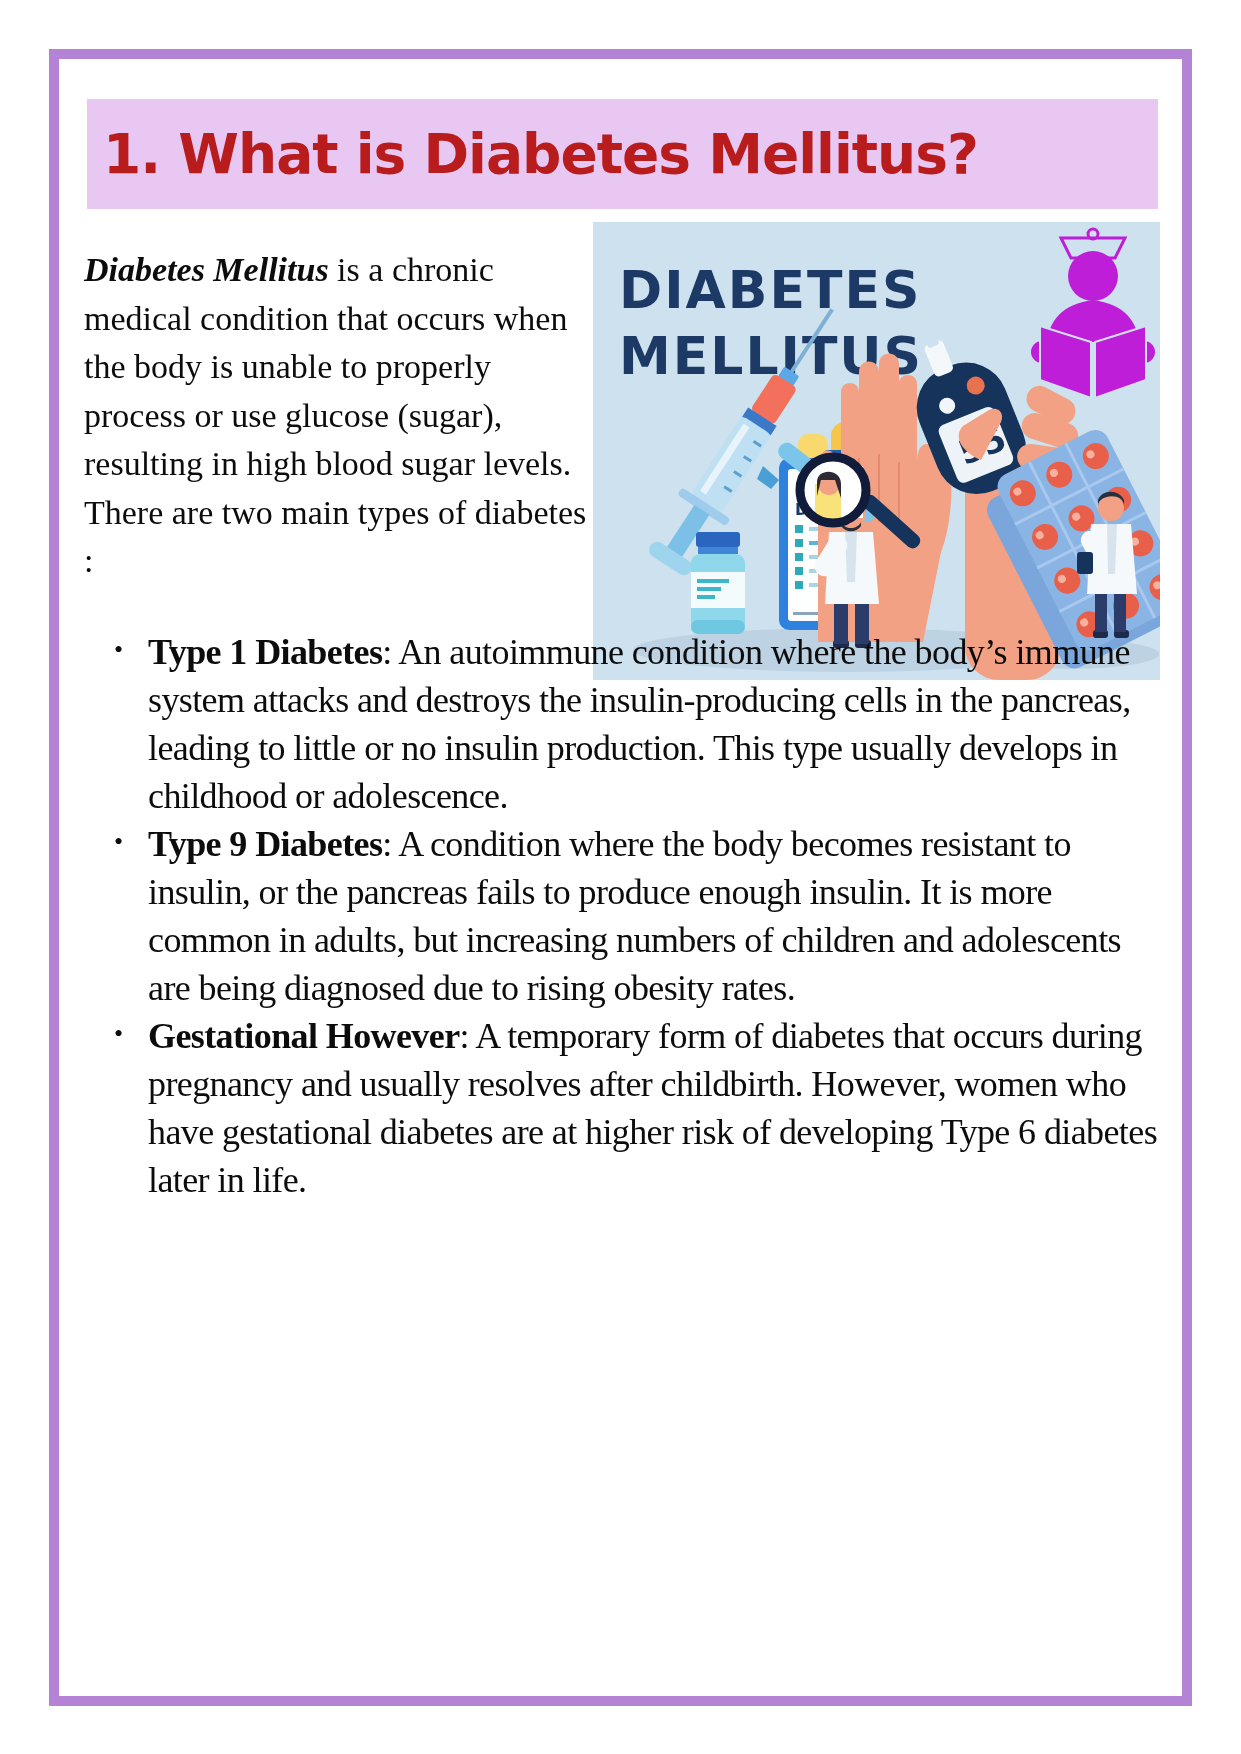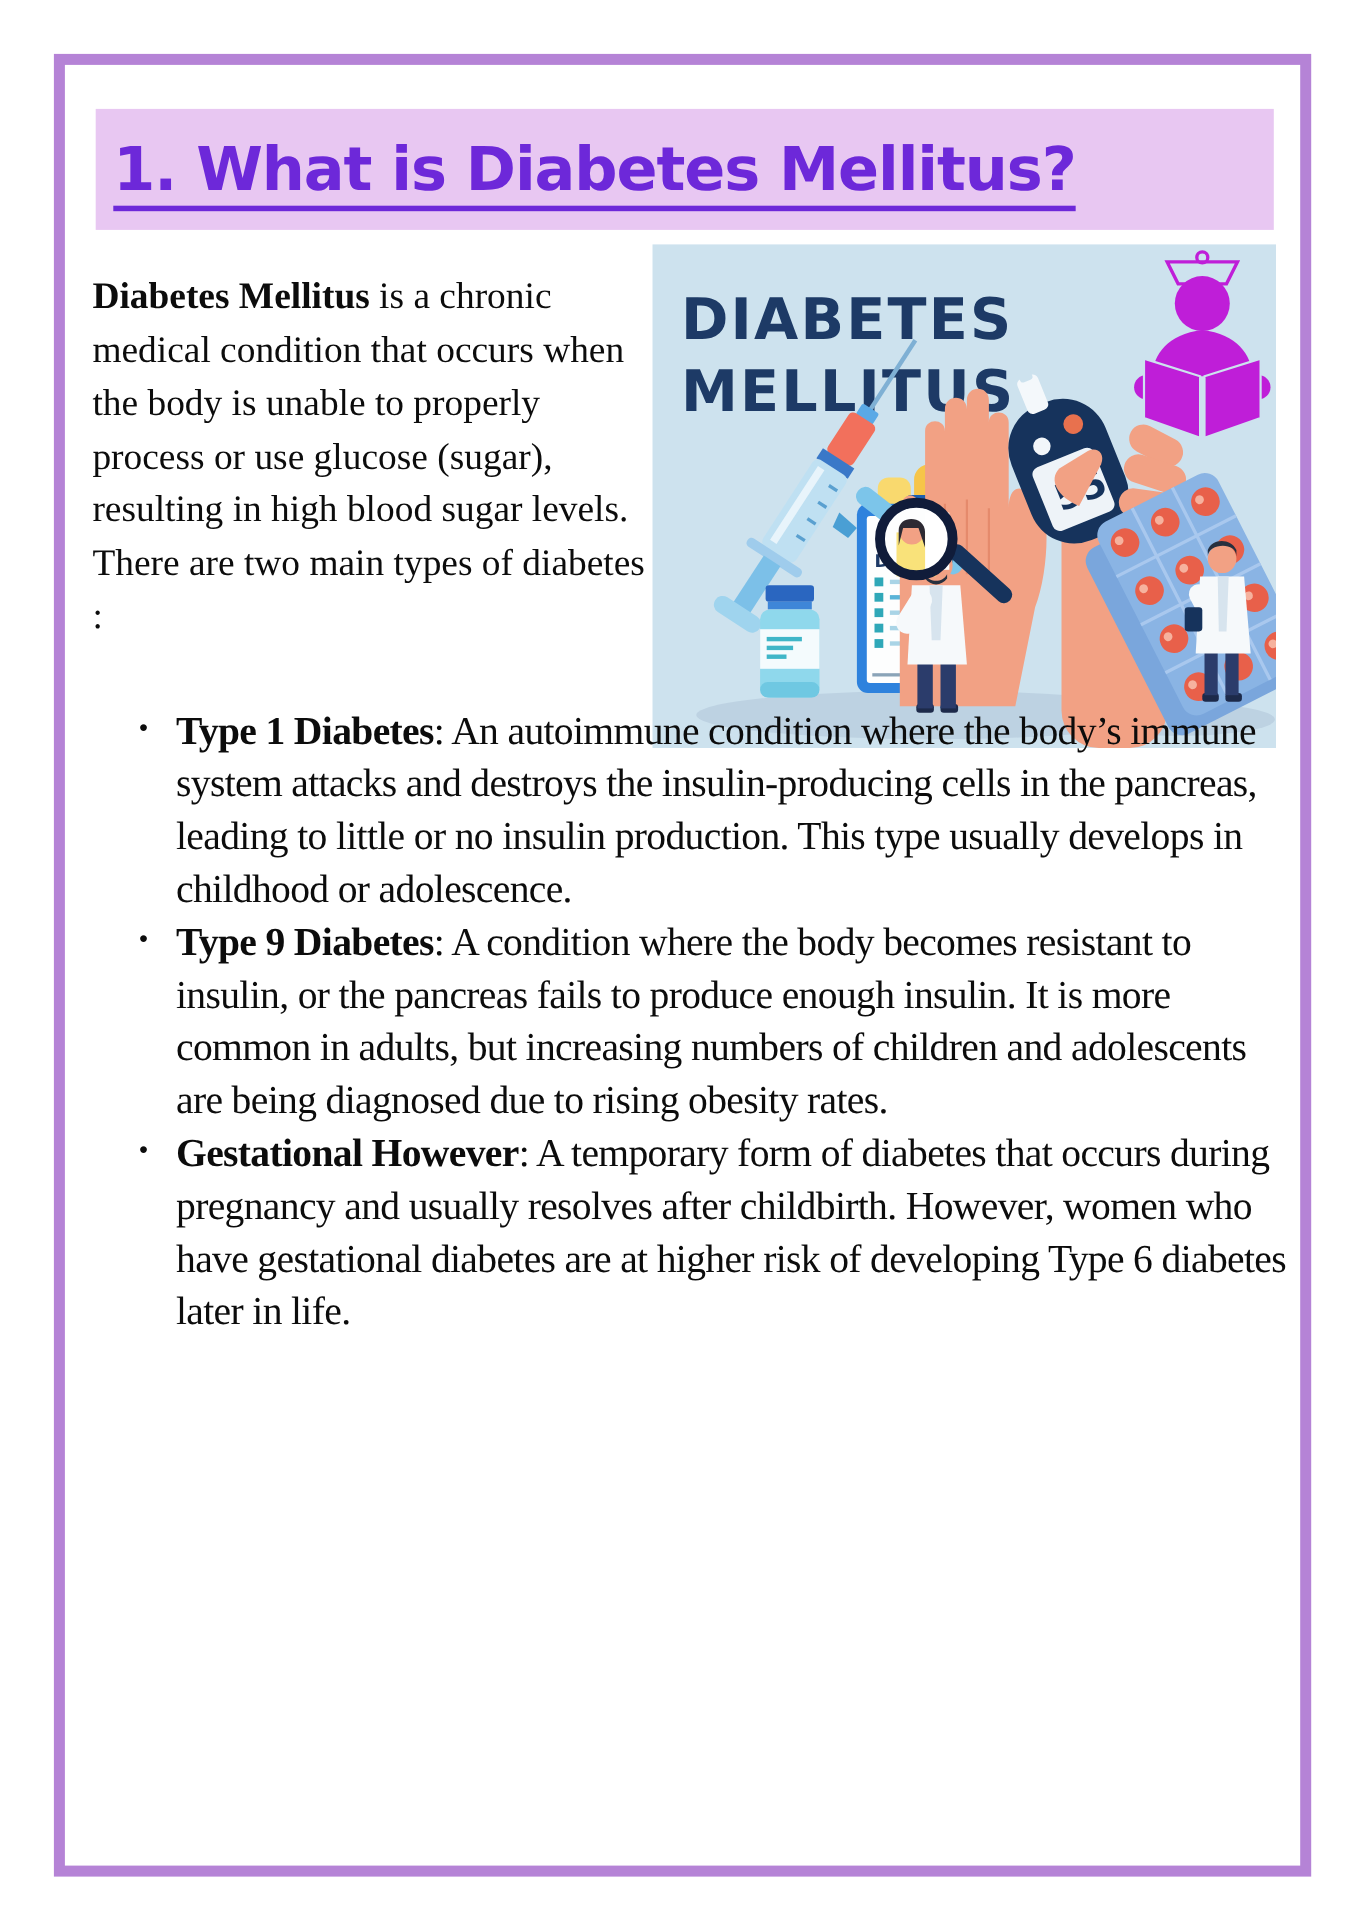--- a/index.html
+++ b/index.html
@@ -10,35 +10,35 @@
   .page-frame{
     position:absolute;left:49px;top:49px;width:1143px;height:1657px;
     border:10px solid #b583d6;box-sizing:border-box;background:transparent;
   }
   .title-strip{
     position:absolute;left:87px;top:99px;width:1071px;height:110px;
     background:#e8c7f2;display:flex;align-items:center;
   }
   .title-text{
     font-family:"DejaVu Sans",sans-serif;font-weight:bold;
-    font-size:55px;letter-spacing:-1px;color:#6d28d9;
+    font-size:55px;letter-spacing:-1px;color:#b91c1c;
     padding-left:16px;
-    text-decoration:underline;text-decoration-thickness:5px;text-underline-offset:14px;
+    text-decoration-thickness:5px;text-underline-offset:14px;
   }
   .intro{
     position:absolute;left:84px;top:212px;width:508px;
     font-size:34px;line-height:48.5px;
   }
-  .intro b{font-weight:bold;}
+  .intro b{font-weight:bold;font-style:italic;}
   .illustration{
     position:absolute;left:593px;top:222px;width:567px;height:458px;
   }
   .bullet-list{
     position:absolute;left:100px;top:628px;width:1058px;
-    list-style:none;margin:12px;padding:0;
+    list-style:none;margin:0;padding:0;
     font-size:36px;line-height:48px;letter-spacing:-0.6px;
   }
   .bullet-list li{
     position:relative;padding-left:48px;margin:0;
   }
   .bullet-list li::before{
     content:"\2022";position:absolute;left:14px;top:-2px;font-size:26px;color:#0c0c0c;
   }
   .bullet-list b{font-weight:bold;}
   svg text{font-family:"DejaVu Sans",sans-serif;}

